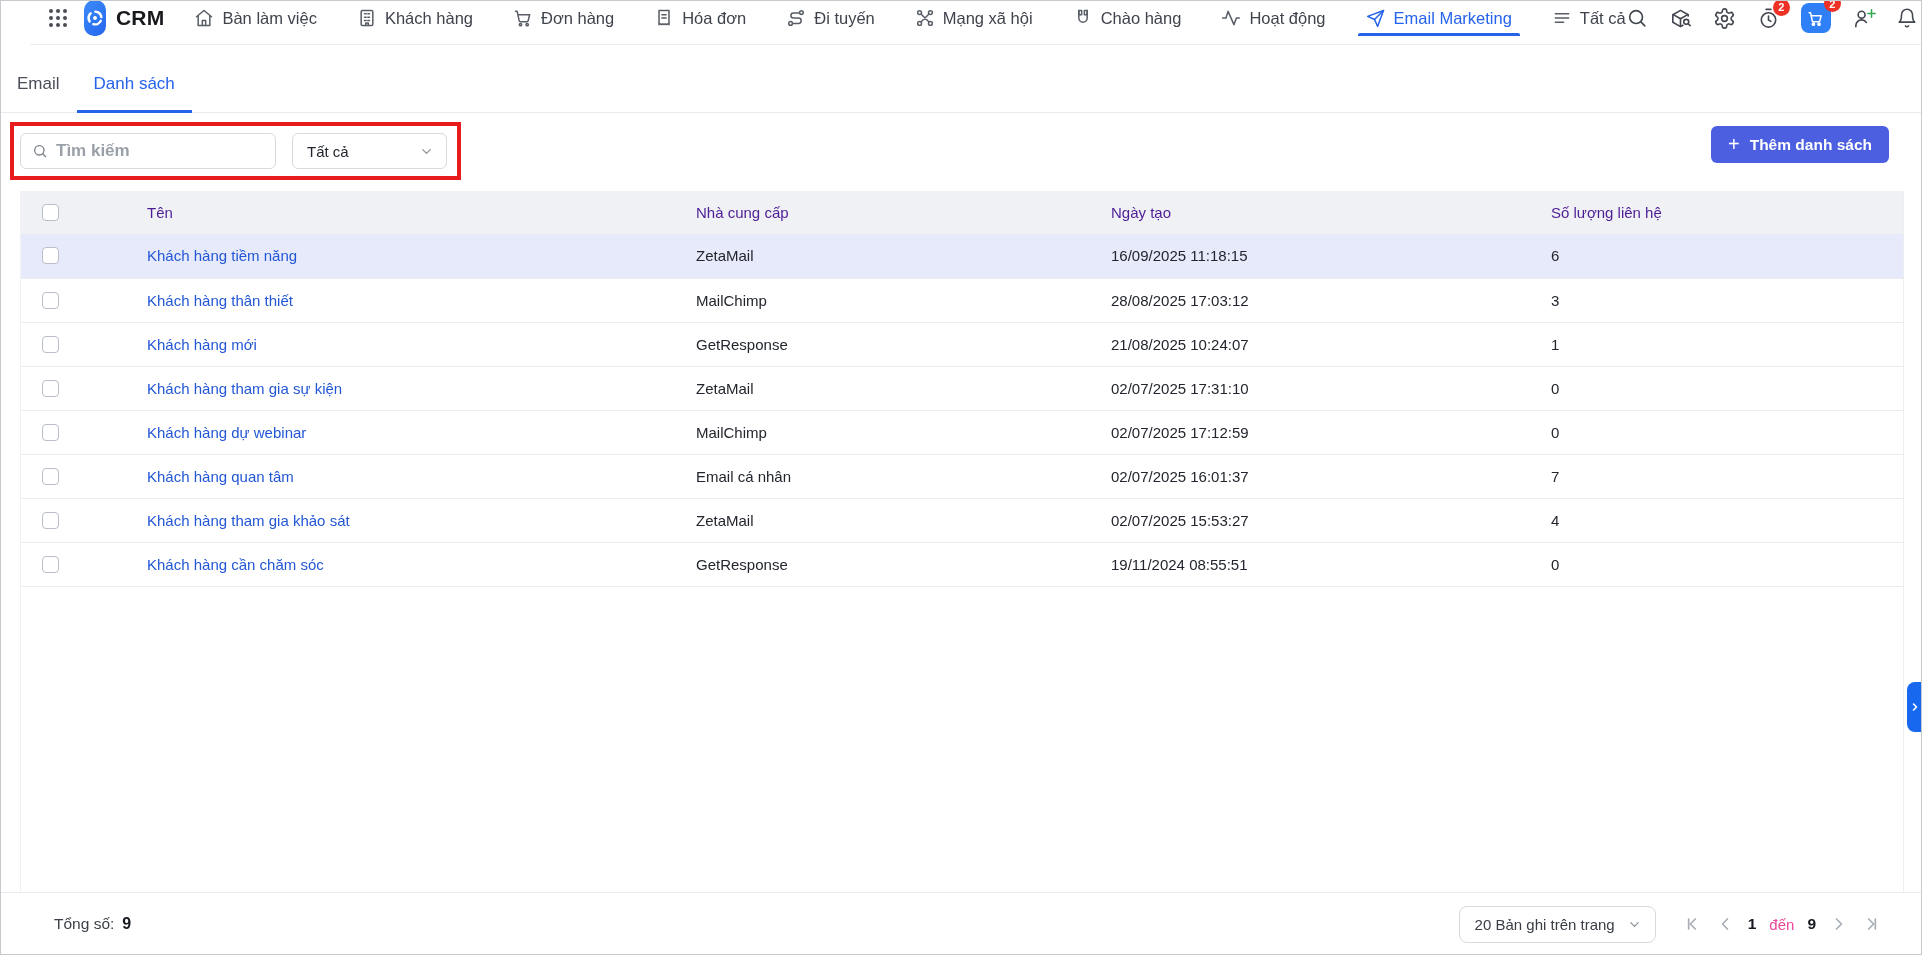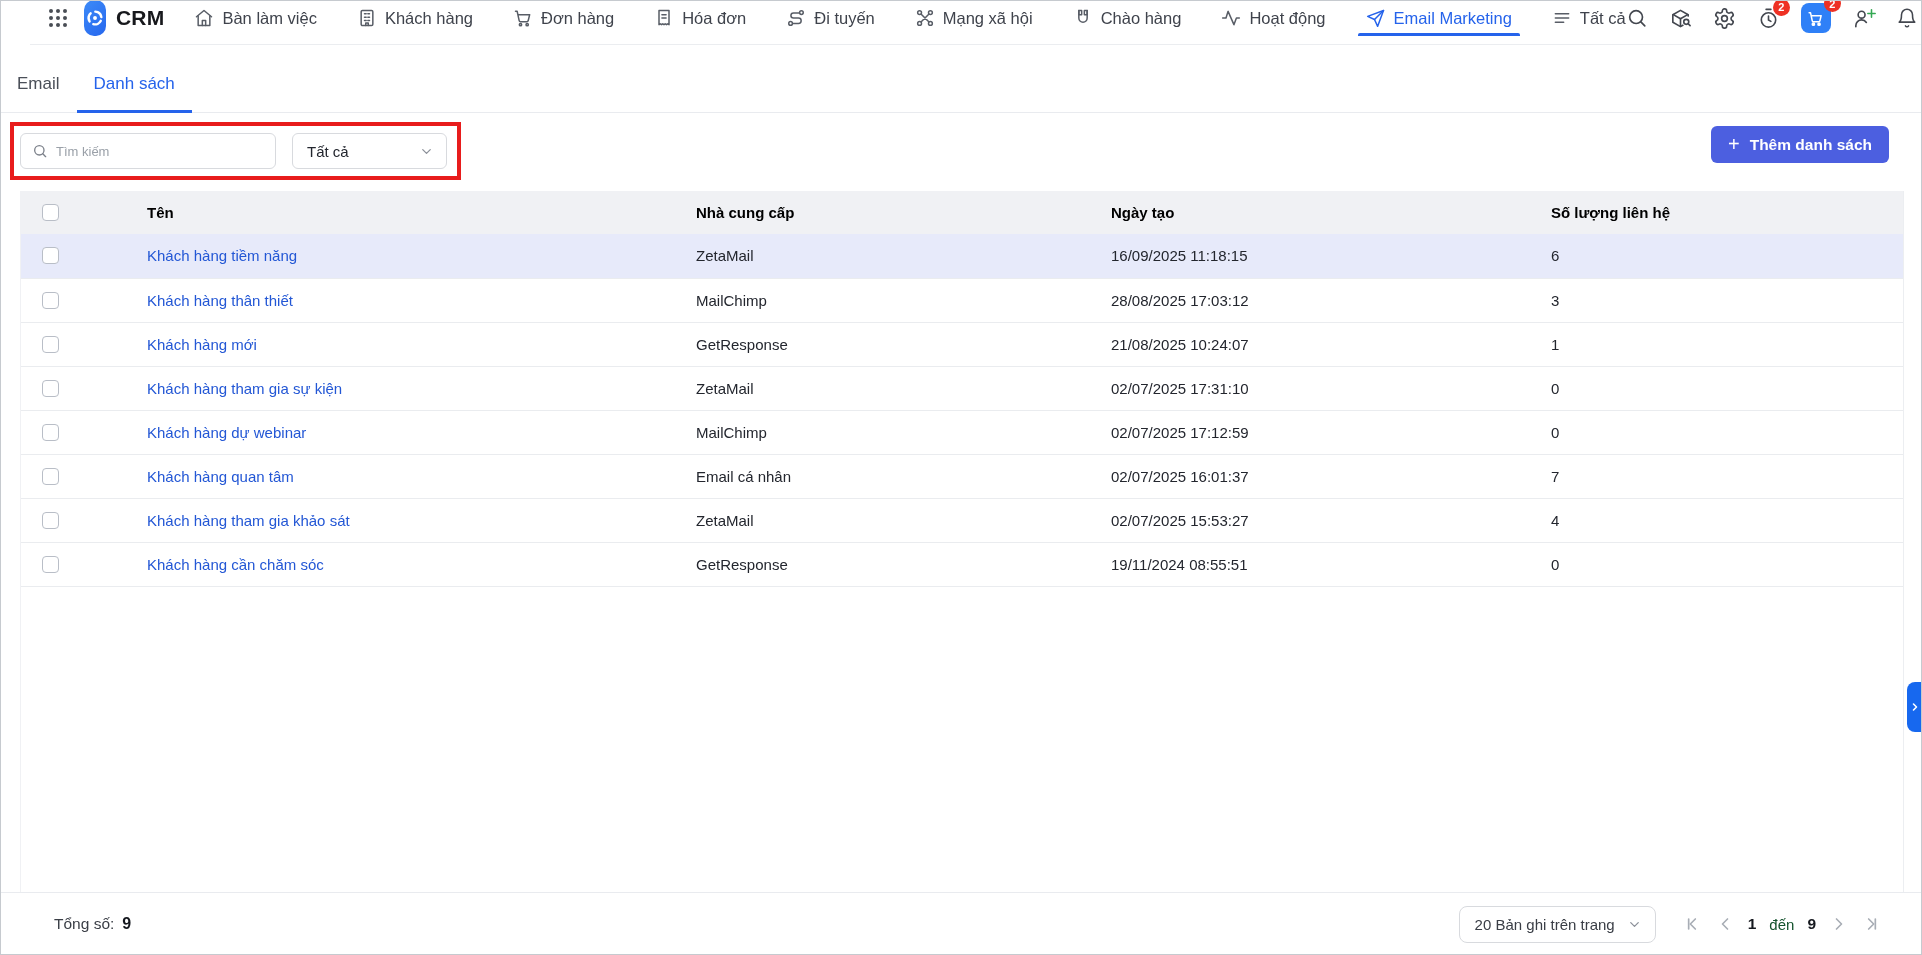--- a/index.html
+++ b/index.html
@@ -45,38 +45,38 @@
   .tab.active { color:var(--accent-blue,#2563eb); }
   .tab.active::after { content:""; position:absolute; left:0; right:0; bottom:-1px; height:3px;
                        background:var(--accent-blue,#2563eb); }
 
   
   .toolbar { position:absolute; top:113px; left:0; right:0; height:78px; background:#fff; }
   .annotation-box { position:absolute; left:10px; top:9px; display:flex; align-items:center; gap:16px;
                     padding:7px 10px 7px 6px; border:4px solid var(--annotation-red,#e81c1c); }
   .search-box { width:256px; height:36px; border:1px solid #d8dade; border-radius:6px; background:#fff;
                 display:flex; align-items:center; padding:0 10px 0 11px; gap:8px; color:#7c818a; }
-  .search-box input { border:none; outline:none; flex:1; font-family:inherit; font-size:13px; color:#23262e; background:transparent; }
+  .search-box input { border:none; outline:none; flex:1; font-family:inherit; font-size:17px; color:#23262e; background:transparent;font-weight:bold; }
   .search-box input::placeholder { color:#9aa0a8; }
   .filter-select { width:155px; height:36px; border:1px solid #d8dade; border-radius:6px; background:#fff;
                    display:flex; align-items:center; justify-content:space-between; padding:0 12px 0 14px;
                    font-size:15px; color:#23262e; cursor:pointer; }
   .filter-select svg { color:#8b9099; }
   .add-btn { position:absolute; right:33px; top:13px; height:37px; padding:0 17px; border:none; border-radius:6px;
              background:var(--button-indigo,#4c5fe0); color:#fff; font-family:inherit; font-size:15.5px; font-weight:600;
              display:flex; align-items:center; gap:10px; cursor:pointer; }
   .add-btn .plus { font-size:20px; font-weight:400; line-height:1; margin-top:-2px; }
 
   
   .panel { position:absolute; top:191px; left:20px; right:18px; bottom:63px;
            border-left:1px solid #f0f1f4; border-right:1px solid #eceef1; background:#fff; }
   table { width:100%; border-collapse:collapse; table-layout:fixed; }
   th, td { padding:0; font-size:15px; text-align:left; vertical-align:middle; }
   thead tr { height:43px; background:#f0f1f4; }
-  th { font-weight:700; color:#000000; }
+  th { font-weight:400; color:#4c1d95; }
   tbody tr { height:44px; border-bottom:1px solid #eaecef; background:#fff; }
   tbody tr.highlight { background:var(--row-highlight,#e7eafa); }
   td.c-contacts, th.c-contacts { text-align:left; }
   .cbx { width:17px; height:17px; border:1.5px solid #b9bec7; border-radius:4px; background:#fff;
          margin-left:21px; display:block; cursor:pointer; }
   a.row-link { color:var(--link-blue,#2357d5); text-decoration:none; cursor:pointer; }
 
   
   .drawer-tab { position:absolute; top:682px; right:0; width:15px; height:50px; background:#1768ef;
                 border-radius:8px 0 0 8px; display:flex; align-items:center; justify-content:center;
@@ -87,21 +87,21 @@
             border-top:1px solid #e9ebef; display:flex; align-items:center; padding:0 40px 0 54px; z-index:10; }
   .total { font-size:15.5px; color:#3a3e46; display:flex; align-items:center; gap:8px; }
   .total b { color:#15181e; font-size:16px; }
   .footer-right { margin-left:auto; display:flex; align-items:center; gap:26px; }
   .pagesize { height:37px; border:1px solid #d8dade; border-radius:8px; padding:0 13px 0 15px;
               display:flex; align-items:center; gap:12px; font-size:15px; color:#3a3e46; cursor:pointer; }
   .pagesize svg { color:#8b9099; }
   .pager { display:flex; align-items:center; gap:13px; }
   .pager .pg-btn { color:#a8adb5; cursor:pointer; display:flex; }
   .pager .num { font-size:15.5px; font-weight:700; color:#15181e; }
-  .pager .sep { font-size:15px; color:#14532d; }
+  .pager .sep { font-size:15px; color:#ec4899; }
 </style>
 </head>
 <body>
 
 <div class="frame"></div>
 
 <header class="navbar">
   <span class="grid-btn">
     <svg width="24" height="24" viewBox="0 0 24 24" fill="currentColor">
       <circle cx="5" cy="5" r="2"></circle>

